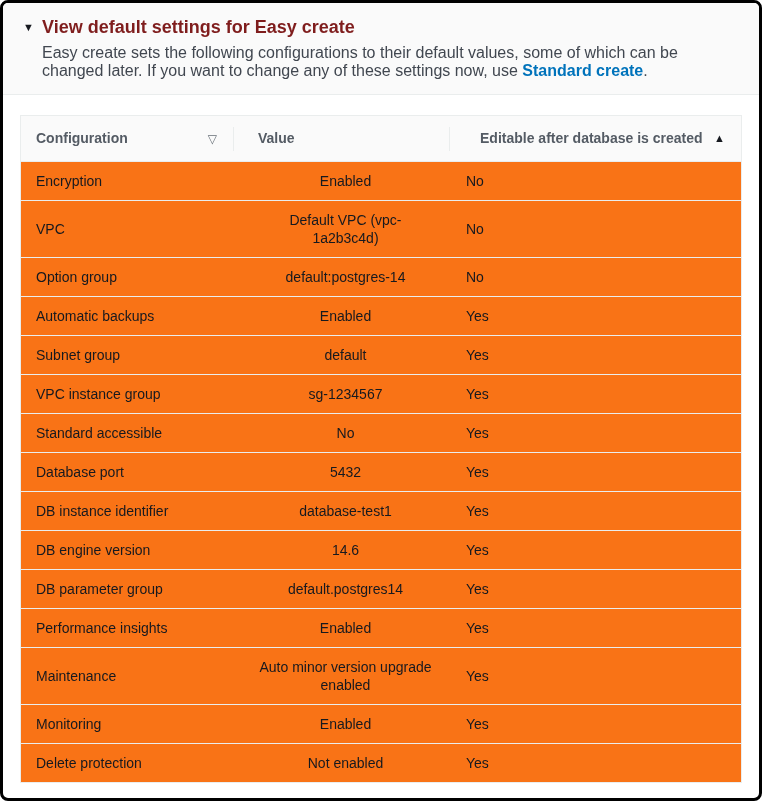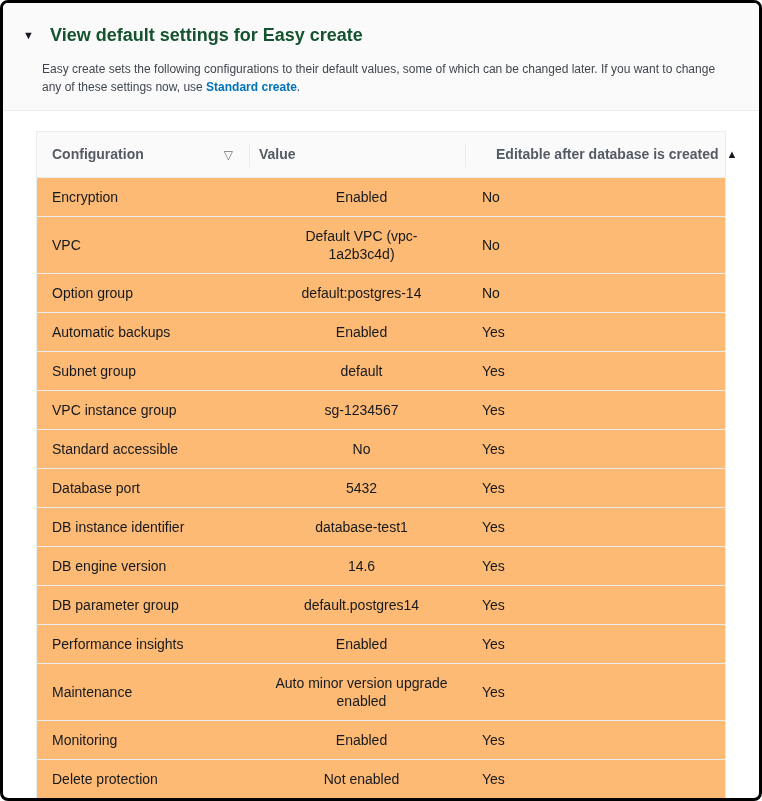--- a/index.html
+++ b/index.html
@@ -30,44 +30,44 @@
     cursor: pointer;
   }
   .caret {
     font-size: 11px;
     color: #16191f;
     line-height: 1;
     width: 11px;
     display: inline-block;
   }
   .panel-title {
-    margin: 8px;
+    margin: 0;
     font-size: 18px;
     line-height: 22px;
     font-weight: 700;
-    color: #14532d;
+    color: #7f1d1d;
   }
   .panel-description {
     margin: 6px 0 0 19px;
     max-width: 700px;
-    font-size: 12px;
+    font-size: 16px;
     line-height: 18px;
     color: #414750;
   }
   .link {
     color: #0073bb;
     font-weight: 700;
     text-decoration: none;
     cursor: pointer;
   }
   
   .table-wrap {
-    margin: 20px 33px;
+    margin: 20px 17px;
     border: 1px solid #eaeded;
-    background: #fdba74;
+    background: #f97316;
   }
   table {
     width: 100%;
     border-collapse: collapse;
     table-layout: fixed;
     font-size: 14px;
     color: #16191f;
   }
   thead th {
     background: #fafafa;
@@ -79,21 +79,21 @@
     padding: 13px 16px 13px 15px;
     position: relative;
     white-space: nowrap;
   }
   th .th-inner {
     display: flex;
     align-items: center;
     justify-content: space-between;
     cursor: pointer;
   }
-  th.col-value, th.col-editable { padding-left: 10px; }
+  th.col-value, th.col-editable { padding-left: 25px; }
   th.col-editable { padding-left: 31px; }
   th.col-value::before, th.col-editable::before {
     content: "";
     position: absolute;
     left: 0;
     top: 50%;
     transform: translateY(-50%);
     width: 1px;
     height: 24px;
     background: #eaeded;

